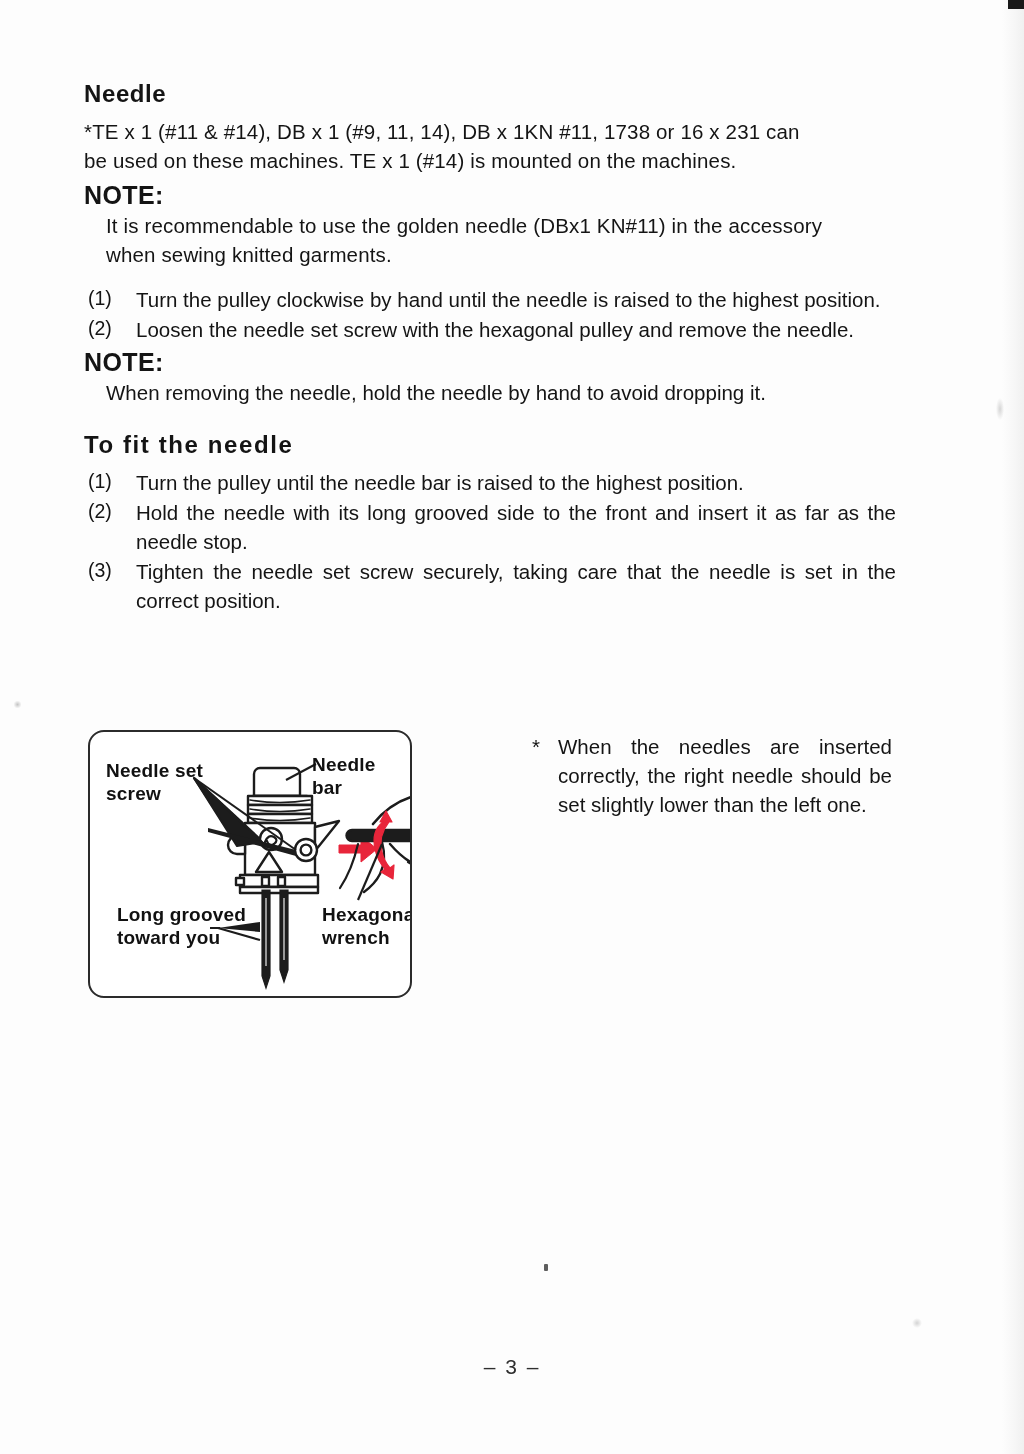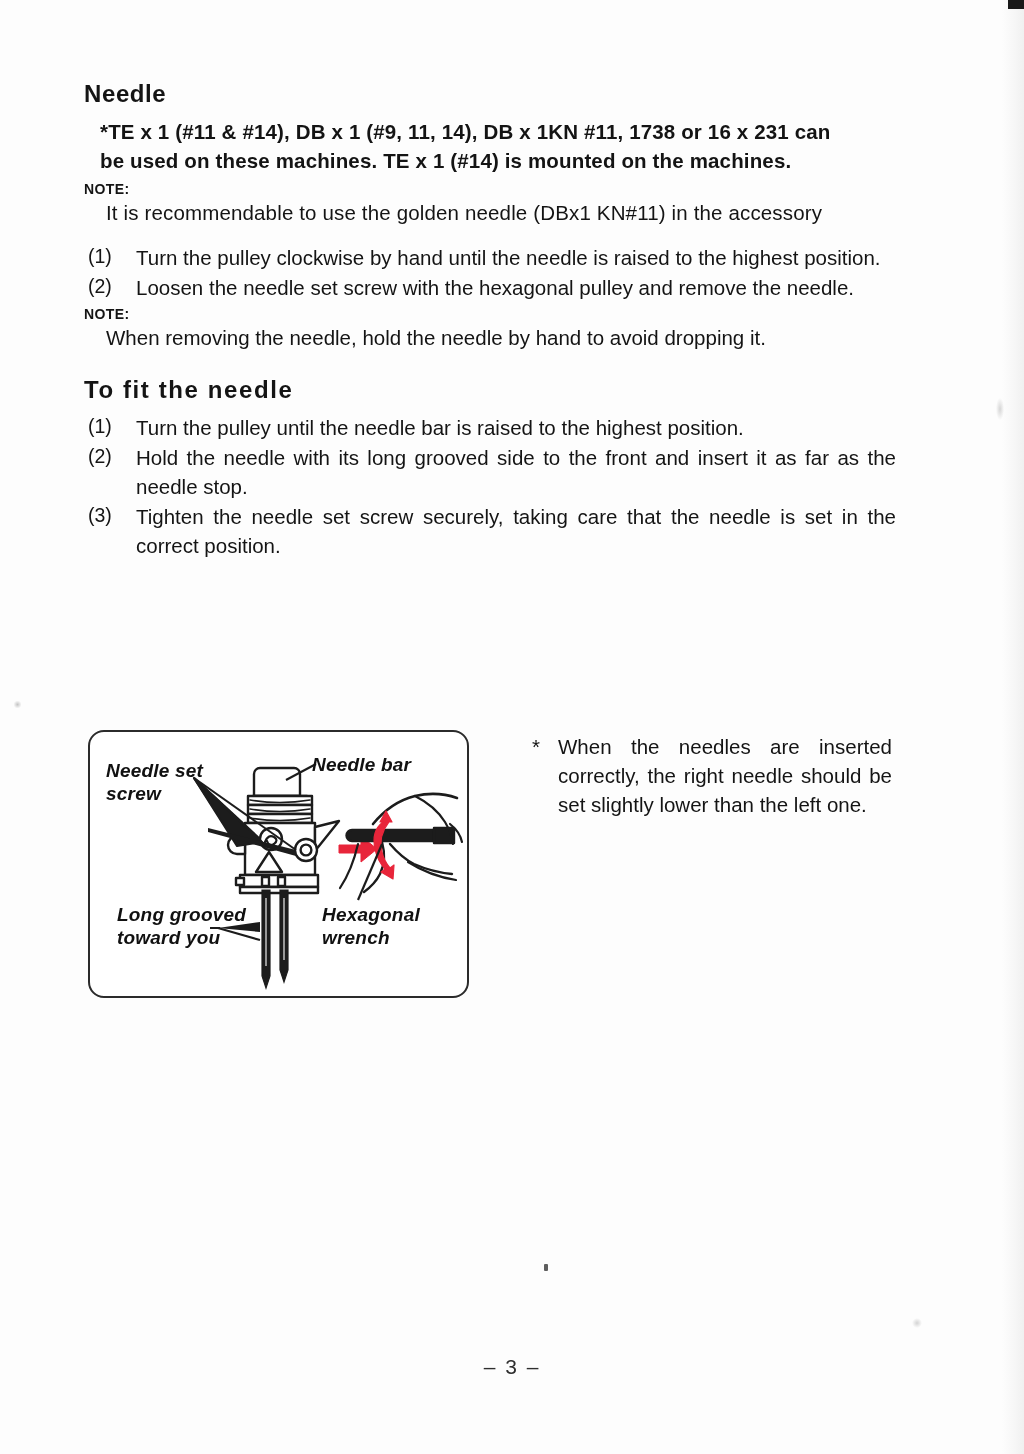--- a/index.html
+++ b/index.html
@@ -78,28 +78,27 @@
     line-height: 1.15;
   }
   .sec-head.spaced { letter-spacing: 1.6px; }
   .body-line {
     font-size: 20.5px;
     line-height: 1.42;
     margin: 0;
     letter-spacing: .15px;
   }
   .para {
-    margin: 0 0 6px 16px;
+    margin: 0 0 6px 0;
     text-align: justify;
     text-align-last: left;
-    font-weight: bold;
   }
   .note-label {
     font-weight: bold;
-    font-size: 14px;
+    font-size: 25px;
     letter-spacing: .4px;
     margin: 4px 0 1px 0;
   }
   .note-body {
     margin: 0 0 6px 22px;
     font-size: 20.5px;
     line-height: 1.42;
     text-align: justify;
     text-align-last: left;
   }
@@ -137,28 +136,27 @@
     position: absolute;
     left: 84px;
     top: 722px;
     width: 812px;
     height: 290px;
   }
   .figure-box {
     position: absolute;
     left: 4px;
     top: 8px;
-    width: 381px;
+    width: 324px;
     height: 268px;
     border: 2.2px solid #2b2b2b;
     border-radius: 16px;
     background: #ffffff;
     box-sizing: border-box;
     overflow: hidden;
-    font-style: italic;
   }
   .figure-box svg { display: block; }
 
   .fig-label {
     position: absolute;
     font-size: 19px;
     font-weight: bold;
     line-height: 1.2;
     letter-spacing: .2px;
     color: #111;
@@ -216,20 +214,21 @@
   <h2 class="sec-head">Needle</h2>
 
   <div class="para">
     <div class="body-line">*TE x 1 (#11 &amp; #14), DB x 1 (#9, 11, 14), DB x 1KN #11, 1738 or 16 x 231 can</div>
     <div class="body-line">be used on these machines. TE x 1 (#14) is mounted on the machines.</div>
   </div>
 
   <div class="note-label">NOTE:</div>
   <div class="note-body">
     <div class="body-line">It is recommendable to use the golden needle (DBx1 KN#11) in the accessory</div>
+    <div class="body-line">when sewing knitted garments.</div>
   </div>
 
   <div class="gap-sm"></div>
 
 
   <ol class="steps">
     <li>
       <span class="marker">(1)</span>
       <span>Turn the pulley clockwise by hand until the needle is raised to the highest position.</span>
     </li>

